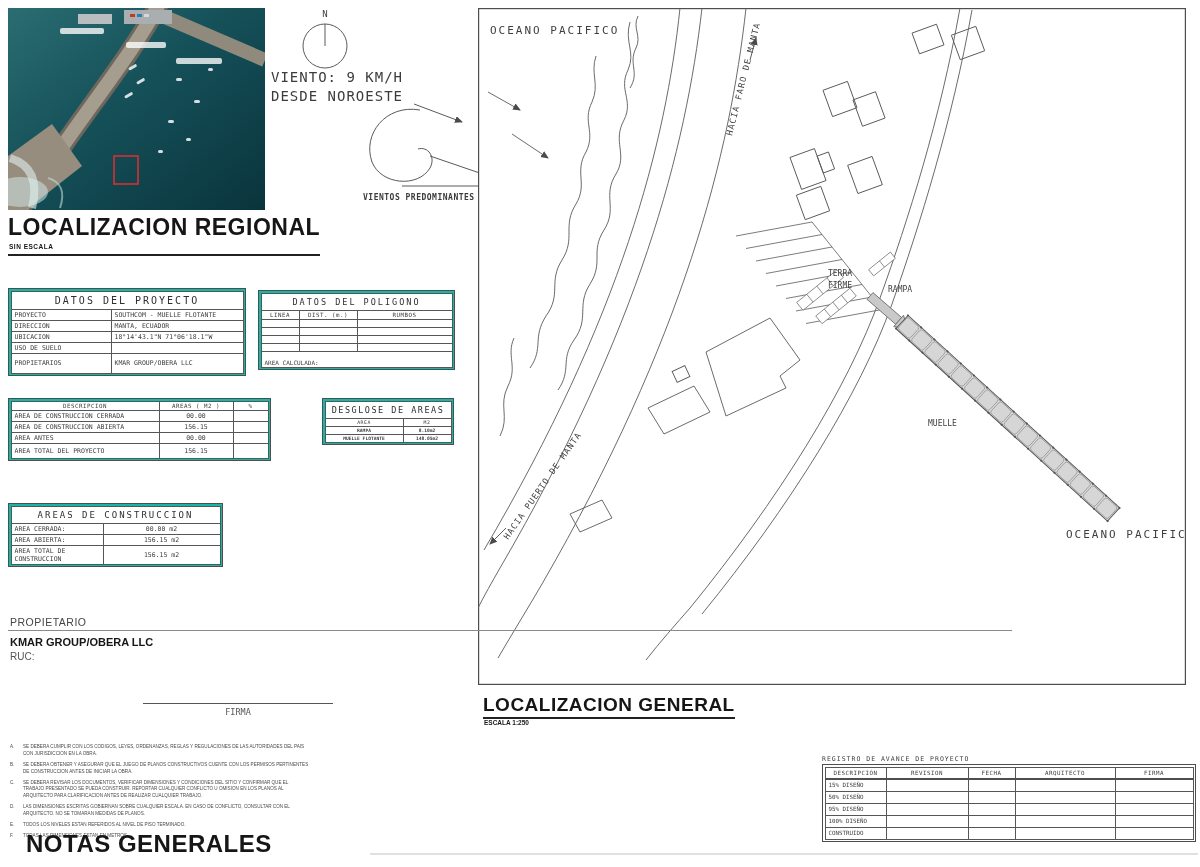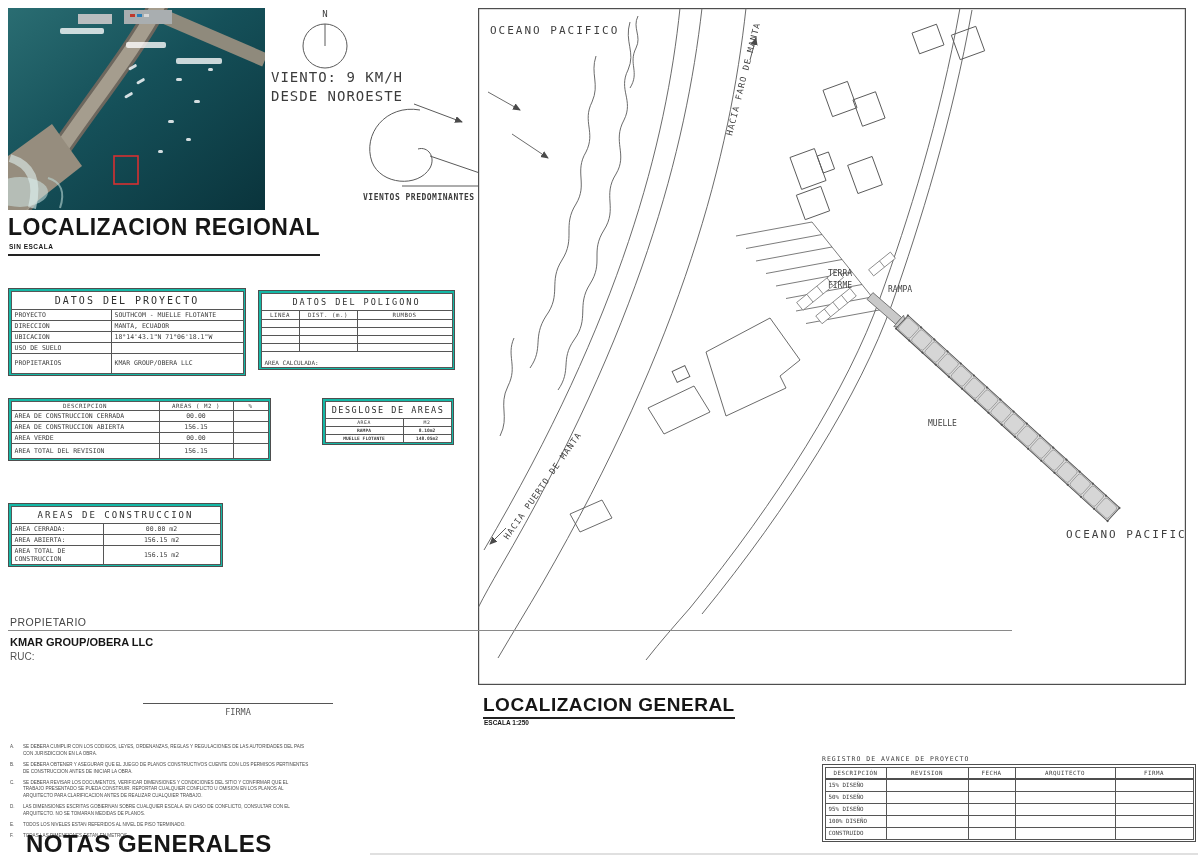--- a/index.html
+++ b/index.html
@@ -317,26 +317,26 @@
           <td>AREA DE CONSTRUCCION CERRADA</td>
           <td class="ctr">00.00</td>
           <td></td>
         </tr>
     <tr>
           <td>AREA DE CONSTRUCCION ABIERTA</td>
           <td class="ctr">156.15</td>
           <td></td>
         </tr>
     <tr>
-          <td>AREA VERDE</td>
+          <td>AREA ANTES</td>
           <td class="ctr">00.00</td>
           <td></td>
         </tr>
     <tr style="height:15px">
-          <td>AREA TOTAL DEL REVISION</td>
+          <td>AREA TOTAL DEL PROYECTO</td>
           <td class="ctr">156.15</td>
           <td></td>
         </tr>
   </tbody>
     </table>
 </div>
 
 <div class="tbl-wrap" style="left:322px;top:398px;width:127px">
   <table class="cadtbl">
     <colgroup>

